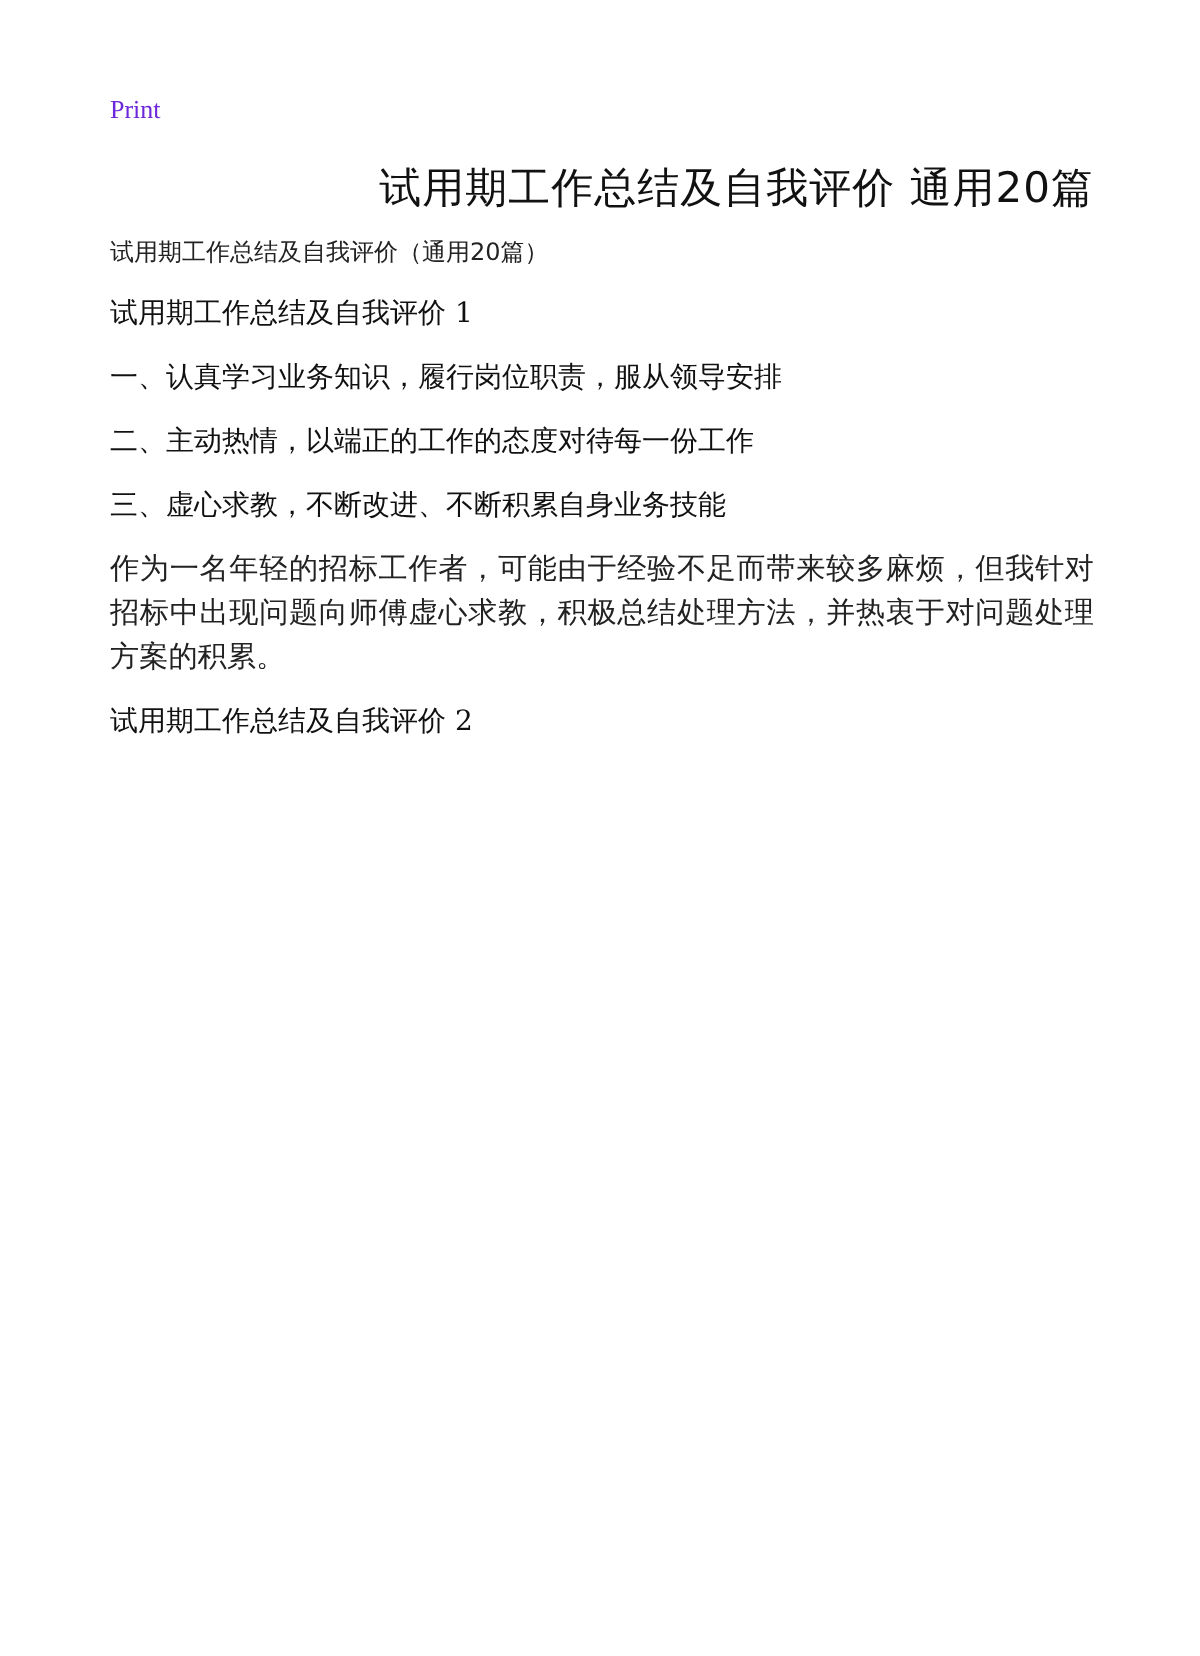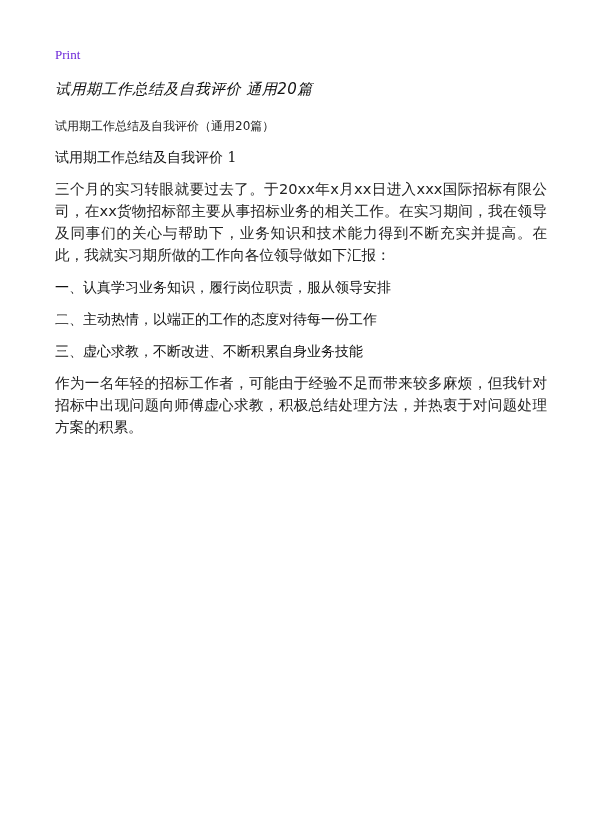--- a/index.html
+++ b/index.html
@@ -1,45 +1,45 @@
 <!DOCTYPE html>
 <html><head>
 <meta charset="utf-8">
 <style>
   html, body { margin: 0; padding: 0; background: #ffffff; }
   body { width: 600px; height: 828px; overflow: hidden; position: relative;
          font-family: "DejaVu Sans", sans-serif; color: #1a1a1a; }
   .page { position: absolute; left: 55px; top: 0; width: 492px; }
   .print { position: absolute; top: 47px; left: 0; font-family: "Liberation Serif", serif;
            font-size: 13px; color: #6d28d9; }
-  .title { position: absolute; top: 80px; left: 0; width: 492px; text-align: left;
-           font-size: 15px; color: #111; letter-spacing: 0.5px; font-style: italic; }
+  .title { position: absolute; top: 80px; left: 0; width: 492px; text-align: right;
+           font-size: 21px; color: #111; letter-spacing: 0.5px; }
   .subtitle { position: absolute; top: 118px; left: 0; font-size: 12px; color: #222; }
   .body { position: absolute; top: 146px; left: 0; width: 492px; }
   .p { font-size: 14.6px; line-height: 22px; margin: 0 0 10px 0; color: #222;
        text-align: justify; word-break: break-all; }
   .h { font-size: 14px; line-height: 22px; font-weight: normal; margin: 0 0 10px 0;
        font-family: "DejaVu Serif", serif; color: #111; }
 </style>
 </head>
 <body>
 
 <div class="page">
   <div class="print">Print</div>
   <div class="title">试用期工作总结及自我评价 通用20篇</div>
   <div class="subtitle">试用期工作总结及自我评价（通用20篇）</div>
 
   <div class="body">
 
     <div class="h">试用期工作总结及自我评价 1</div>
-    <p class="p">三个月的实习转眼就要过去了。于20xx年x月xx日进入xxx国际招标有限公司，在xx货物招标部主要从事招标业务的相关工作。在实习期间，我在领导及同事们的关心与帮助下，业务知识和技术能力得到不断充实并提高。在此，我就实习期所做的工作向各位领导做如下汇报：</p>
 
     <div class="h">一、认真学习业务知识，履行岗位职责，服从领导安排</div>
 
     <div class="h">二、主动热情，以端正的工作的态度对待每一份工作</div>
 
     <div class="h">三、虚心求教，不断改进、不断积累自身业务技能</div>
     <p class="p">作为一名年轻的招标工作者，可能由于经验不足而带来较多麻烦，但我针对招标中出现问题向师傅虚心求教，积极总结处理方法，并热衷于对问题处理方案的积累。</p>
 
 
+    <div class="h">试用期工作总结及自我评价 2</div>
 
   </div>
 </div>
 
 </body></html>

